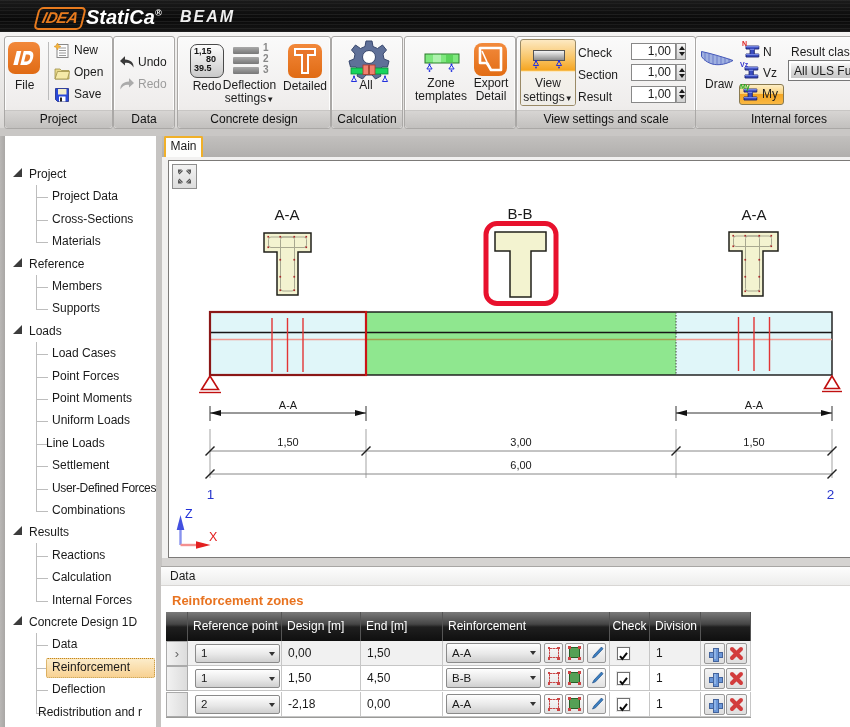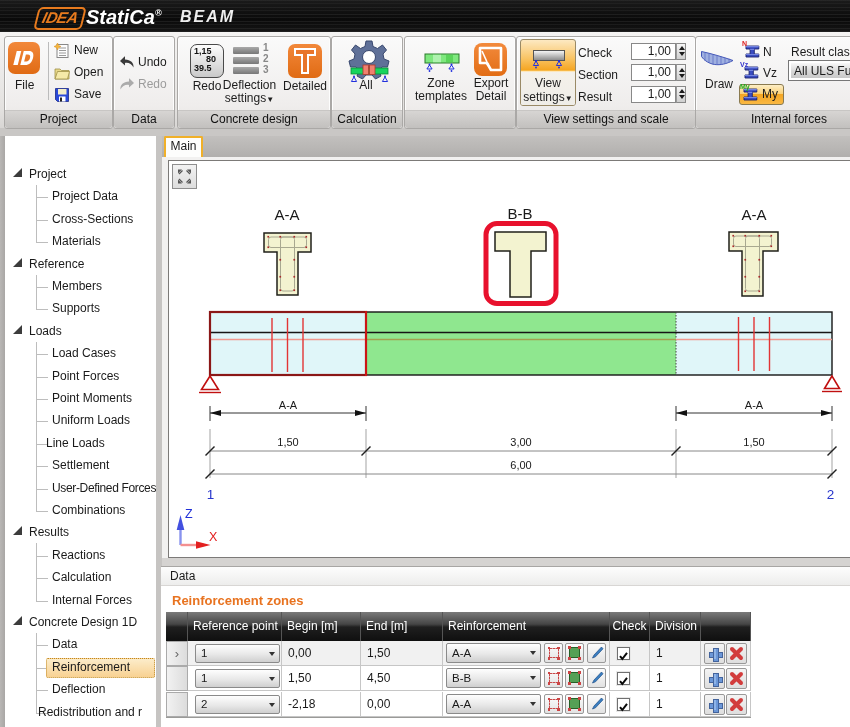--- a/index.html
+++ b/index.html
@@ -453,21 +453,21 @@
   <text x="41" y="381" font-size="12.5" fill="#e32020">X</text>
   </svg>
 
   <div class="abs" id="splitter"></div>
   <div class="abs" id="databar">Data</div>
   <div class="abs" id="datawhite"></div>
   <div class="abs" id="rztitle">Reinforcement zones</div>
   <div id="datatable">
   <div class="abs th" style="left:166px;top:612px;width:22px;"></div>
   <div class="abs th" style="left:188px;top:612px;width:94px;">Reference point</div>
-  <div class="abs th" style="left:282px;top:612px;width:79px;">Begin [m]</div>
+  <div class="abs th" style="left:282px;top:612px;width:79px;">Design [m]</div>
   <div class="abs th" style="left:361px;top:612px;width:82px;">End [m]</div>
   <div class="abs th" style="left:443px;top:612px;width:167px;">Reinforcement</div>
   <div class="abs th" style="left:610px;top:612px;width:40px;text-align:center;padding-left:0;">Check</div>
   <div class="abs th" style="left:650px;top:612px;width:51px;">Division</div>
   <div class="abs th" style="left:701px;top:612px;width:50px;"></div>
   <div class="rowhdr" style="left:166px;top:641px;width:22px;height:25px;">
         <div style="font-size:13px;color:#666;text-align:center;line-height:23px;">›</div>
       </div>
   <div class="cell" style="left:188px;top:641px;width:94px;height:25px;background:#f1f1f1;"></div>
   <div class="cell" style="left:282px;top:641px;width:79px;height:25px;background:#f1f1f1;">0,00</div>

